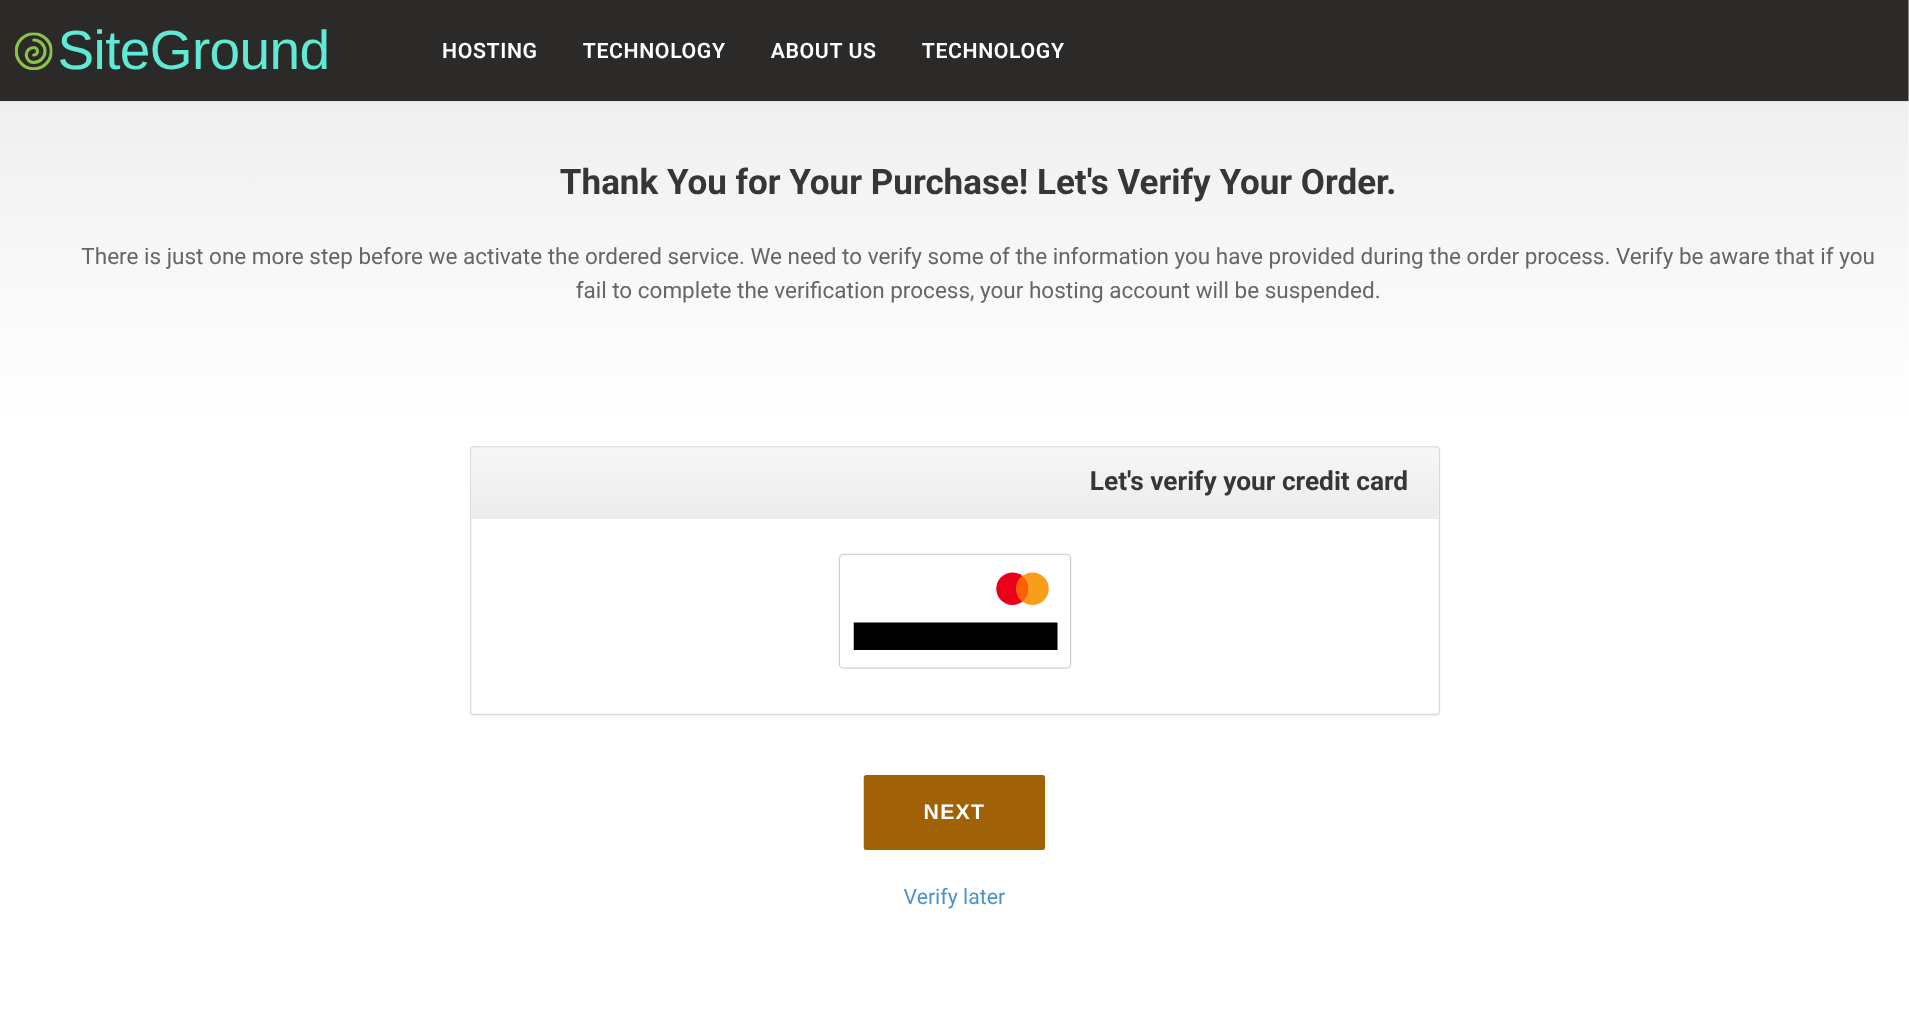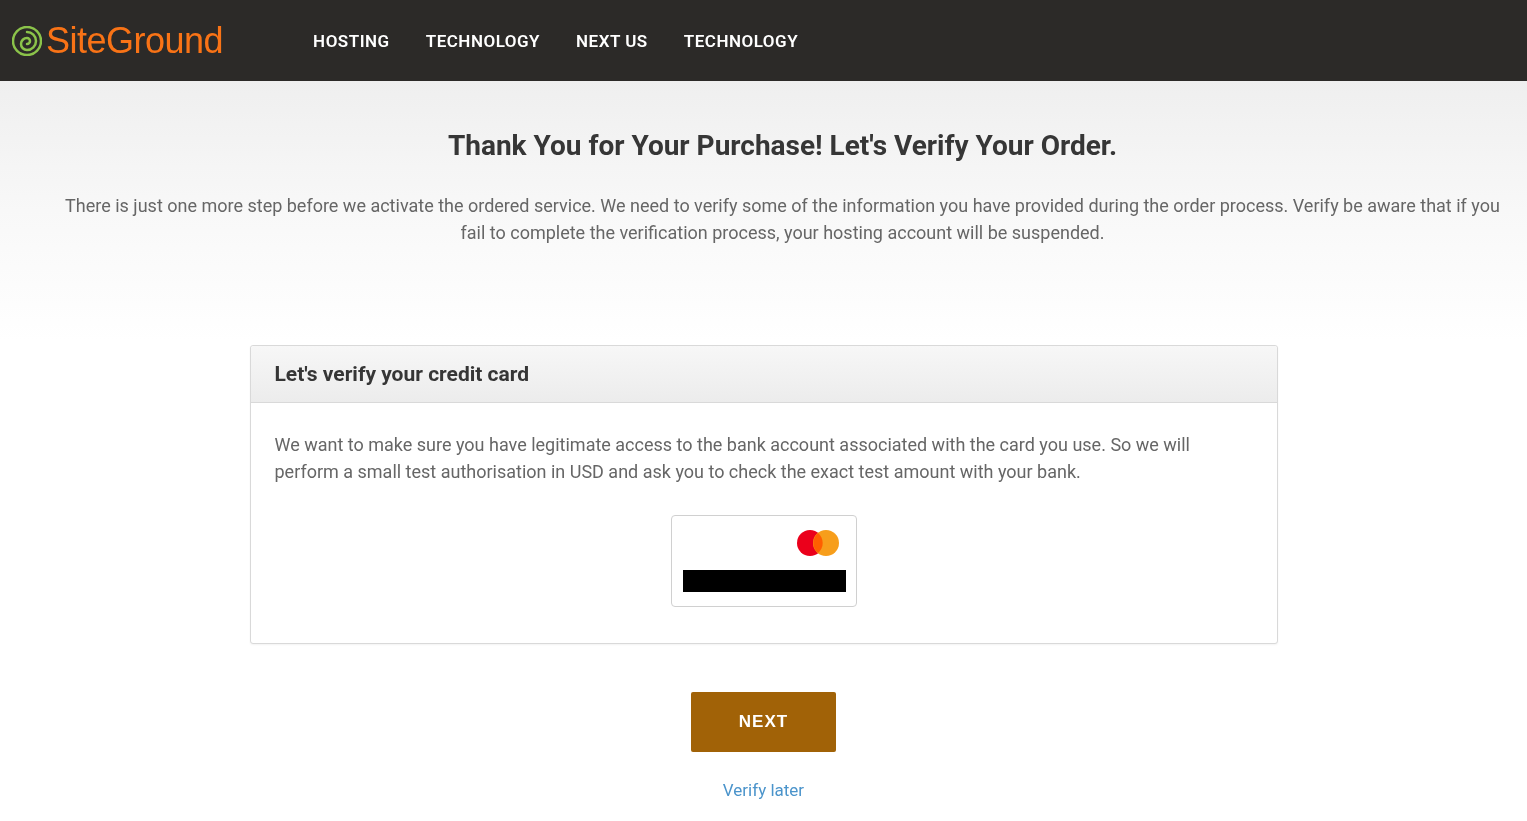--- a/index.html
+++ b/index.html
@@ -27,22 +27,22 @@
       margin-right: 90px;
     }
     
     .logo-icon {
       width: 30px;
       height: 30px;
       margin-right: 4px;
     }
     
     .logo-text {
-      color: #f97316;
-      font-size: 36px;
+      color: #5eead4;
+      font-size: 44px;
       font-family: "Comic Sans MS", cursive, sans-serif;
       font-weight: normal;
       letter-spacing: -0.5px;
     }
     
     .nav {
       display: flex;
       gap: 36px;
     }
     
@@ -77,26 +77,26 @@
     .page-subtitle {
       font-size: 18px;
       color: #666666;
       line-height: 1.5;
       max-width: 1470px;
       margin: 0 auto 70px;
       padding: 0 2px;
     }
     
     .card-container {
-      width: 1028px;
-      margin: 4px auto;
+      width: 776px;
+      margin: 16px auto;
       background: #ffffff;
       border: 1px solid #d9d9d9;
       border-radius: 3px;
-      text-align: left;
+      text-align: right;
       box-shadow: 0 1px 2px rgba(0,0,0,0.05);
     }
     
     .card-header {
       background: linear-gradient(to bottom, #f7f7f7, #ececec);
       border-bottom: 1px solid #d9d9d9;
       padding: 16px 24px;
       border-radius: 3px 3px 0 0;
     }
     
@@ -179,38 +179,37 @@
       <svg viewBox="0 0 30 30" width="30" height="30">
         <circle cx="15" cy="15" r="14" fill="none" stroke="#8bc34a" stroke-width="2.5"></circle>
         <path d="M 15 6 A 9 9 0 0 1 15 24 A 6 6 0 0 1 15 12 A 3 3 0 0 1 15 18" fill="none" stroke="#8bc34a" stroke-width="2.5" stroke-linecap="round"></path>
       </svg>
     </span>
     <span class="logo-text">SiteGround</span>
   </div>
   <nav class="nav">
     <span class="nav-item">HOSTING</span>
     <span class="nav-item">TECHNOLOGY</span>
-    <span class="nav-item">NEXT US</span>
+    <span class="nav-item">ABOUT US</span>
     <span class="nav-item">TECHNOLOGY</span>
   </nav>
 </div>
 
 <div class="content-bg">
   <div class="main-content">
     <h1 class="page-title">Thank You for Your Purchase! Let's Verify Your Order.</h1>
     <p class="page-subtitle">There is just one more step before we activate the ordered service. We need to verify some of the information you have provided during the order process. Verify be aware that if you fail to complete the verification process, your hosting account will be suspended.</p>
   </div>
 </div>
 
 <div class="card-container">
   <div class="card-header">
     <h2 class="card-title">Let's verify your credit card</h2>
   </div>
   <div class="card-body">
-    <p class="card-text">We want to make sure you have legitimate access to the bank account associated with the card you use. So we will perform a small test authorisation in USD and ask you to check the exact test amount with your bank.</p>
     <div class="credit-card">
       <span class="mastercard-logo">
         <svg width="48" height="30" viewBox="0 0 48 30">
           <circle cx="16" cy="15" r="13" fill="#eb001b"></circle>
           <circle cx="32" cy="15" r="13" fill="#f79e1b"></circle>
           <path d="M 24 5 A 13 13 0 0 1 24 25 A 13 13 0 0 1 24 5 Z" fill="#ff5f00"></path>
         </svg>
       </span>
       <div class="card-strip"></div>
     </div>

